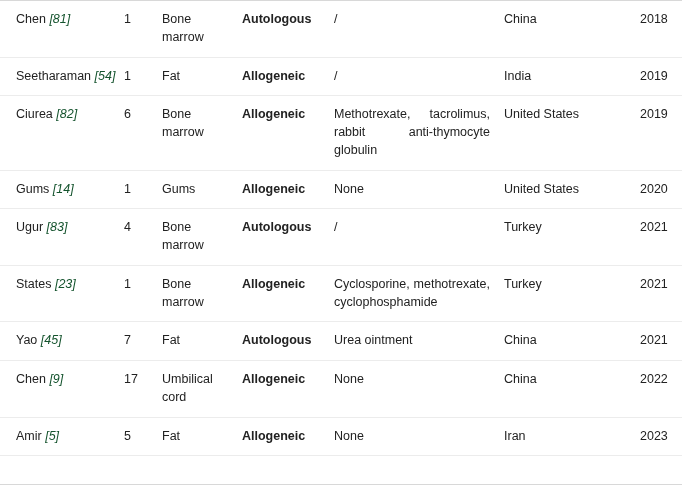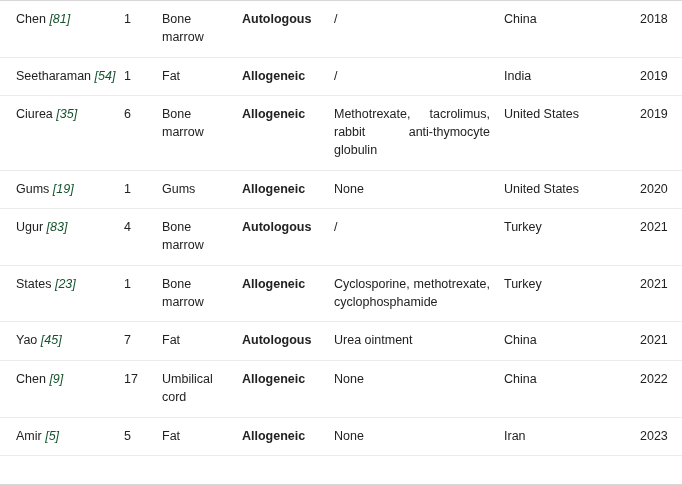--- a/index.html
+++ b/index.html
@@ -94,33 +94,33 @@
         <td class="c-source">Fat</td>
         <td class="c-type">Allogeneic</td>
         <td class="c-conc">
             <span class="conc-text">/</span>
           </td>
         <td class="c-country">India</td>
         <td class="c-year">2019</td>
       </tr>
 
       <tr class="row">
-        <td class="c-study"><span>Ciurea</span> <span class="ref">[35]</span></td>
+        <td class="c-study"><span>Ciurea</span> <span class="ref">[82]</span></td>
         <td class="c-n">6</td>
         <td class="c-source">Bone marrow</td>
         <td class="c-type">Allogeneic</td>
         <td class="c-conc">
             <span class="conc-text">Methotrexate, tacrolimus, rabbit anti-thymocyte globulin</span>
           </td>
         <td class="c-country">United States</td>
         <td class="c-year">2019</td>
       </tr>
 
       <tr class="row">
-        <td class="c-study"><span>Gums</span> <span class="ref">[19]</span></td>
+        <td class="c-study"><span>Gums</span> <span class="ref">[14]</span></td>
         <td class="c-n">1</td>
         <td class="c-source">Gums</td>
         <td class="c-type">Allogeneic</td>
         <td class="c-conc">
             <span class="conc-text">None</span>
           </td>
         <td class="c-country">United States</td>
         <td class="c-year">2020</td>
       </tr>
 

